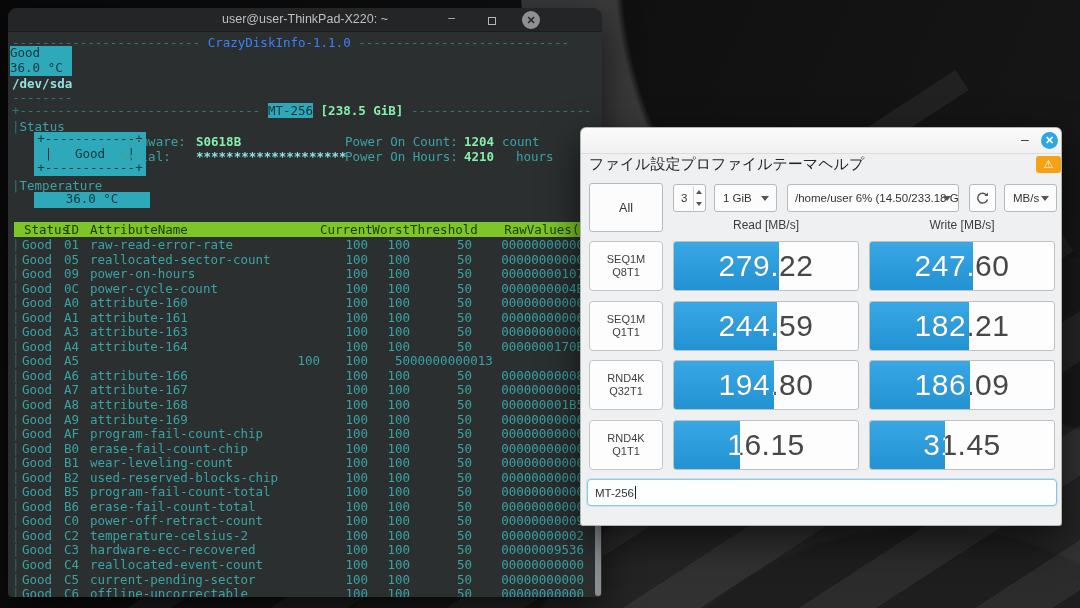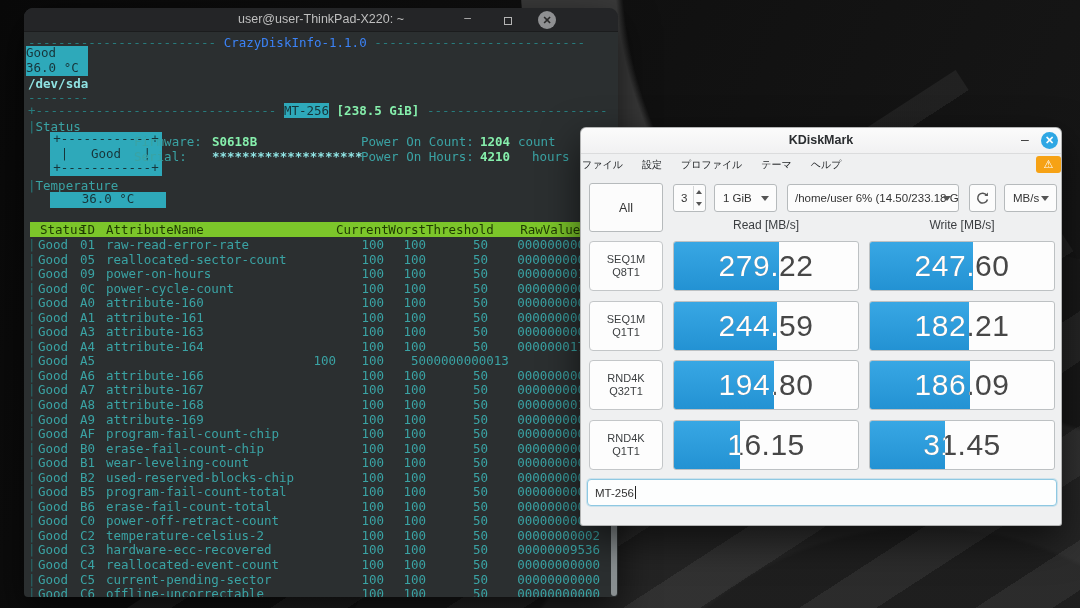--- a/index.html
+++ b/index.html
@@ -9,21 +9,21 @@
     font-family:"Liberation Sans",sans-serif;}
   .wall{position:absolute;border-radius:50%;}
   .wall1{width:1050px;height:1050px;left:520px;top:-560px;
     background:radial-gradient(circle,rgba(0,0,0,0) 57%,#3a3a3a 58% 72%,#262626 72.5% 85%,#414141 85.5% 100%);}
   .wall2{width:1250px;height:1250px;left:300px;top:240px;
     background:radial-gradient(circle,#2b2b2b 38%,#383838 38.5% 52%,#1d1d1d 52.5% 74%,rgba(0,0,0,0) 75%);}
   .wall3{position:absolute;width:1500px;height:600px;left:-260px;top:430px;transform:rotate(-33deg);
     background:repeating-linear-gradient(0deg,#2c2c2c 0 42px,#141414 42px 96px);opacity:.55;}
 
   
-  #term{position:absolute;left:24px;top:8px;width:594px;height:589px;background:#2b2f30;
+  #term{position:absolute;left:8px;top:8px;width:594px;height:589px;background:#2b2f30;
     border-radius:9px 9px 4px 4px;box-shadow:0 14px 38px rgba(0,0,0,.65);z-index:2;overflow:hidden;
     font-family:"DejaVu Sans Mono",monospace;font-size:12.5px;color:#3aa3a4;}
   #term .tbar{position:absolute;left:0;top:0;right:0;height:24px;background:#242527;
     border-bottom:1px solid #1b1c1d;}
   #term .ttitle{position:absolute;left:0;right:0;top:4px;text-align:center;color:#bfbfbf;
     font-family:"Liberation Sans",sans-serif;font-size:12.5px;}
   .tbtn{position:absolute;top:5px;width:15px;height:15px;color:#b5b5b5;font-family:"Liberation Sans",sans-serif;
     display:flex;align-items:center;justify-content:center;font-size:12px;cursor:default;}
   #term .min{left:436px;top:2px;}
   #term .max{left:476px;}
@@ -53,21 +53,21 @@
     border-radius:6px 6px 3px 3px;box-shadow:0 14px 38px rgba(0,0,0,.6);z-index:3;
     font-family:"Liberation Sans",sans-serif;color:#232629;border:1px solid rgba(0,0,0,.25);}
   #kdm .kbar{position:absolute;left:0;right:0;top:0;height:26px;background:linear-gradient(#fbfbfb,#f1f1f2);
     border-bottom:1px solid #dbdcdd;border-radius:6px 6px 0 0;}
   #kdm .ktitle{position:absolute;left:0;right:0;top:5px;text-align:center;font-size:12.5px;font-weight:700;color:#2b2e31;}
   #kdm .kmin{position:absolute;left:436px;top:3px;width:16px;height:16px;color:#444;font-size:14px;
     display:flex;align-items:center;justify-content:center;}
   #kdm .kclose{position:absolute;left:460px;top:4px;width:17px;height:17px;border-radius:50%;background:#2fa7e4;
     color:#fff;font-size:11px;font-weight:bold;display:flex;align-items:center;justify-content:center;}
   #kdm .menubar{position:absolute;left:0;right:0;top:26px;height:21px;display:flex;align-items:center;
-    padding-left:1px;gap:19px;font-size:10px;}
+    padding-left:8px;font-size:15px;}
   #kdm .menubar .mitem{cursor:default;}
   .warnbadge{position:absolute;left:455px;top:28px;width:25px;height:17px;background:#f6a215;border-radius:3px;
     display:flex;align-items:center;justify-content:center;color:#fff;font-size:11px;}
   .ctl{position:absolute;background:#fcfcfc;border:1px solid #b6babc;border-radius:3px;font-size:11.5px;
     color:#333;display:flex;align-items:center;}
   .carrow{width:0;height:0;border-left:4px solid transparent;border-right:4px solid transparent;
     border-top:5px solid #555;position:absolute;right:7px;top:50%;margin-top:-2px;}
   #allbtn{left:8px;top:55px;width:74px;height:49px;justify-content:center;font-size:12.5px;}
   #spin{left:92px;top:56px;width:33px;height:28px;padding-left:7px;}
   #spin .arrows{position:absolute;right:1px;top:1px;bottom:1px;width:11px;border-left:1px solid #d5d7d8;
@@ -428,21 +428,20 @@
     <span class="gr">100</span>
     <span class="gr">50</span>
     <span class="gr">00000000000</span>
   </div>
 </div>
     <div id="tscroll"></div>
   </div>
 
   <div id="kdm">
     <div class="kbar">
-      <div class="ktitle">KDiskMark</div>
       <div class="kmin">–</div>
       <div class="kclose">✕</div>
     </div>
     <div class="menubar">
         <span class="mitem">ファイル</span>
         <span class="mitem">設定</span>
         <span class="mitem">プロファイル</span>
         <span class="mitem">テーマ</span>
         <span class="mitem">ヘルプ</span>
       </div>

